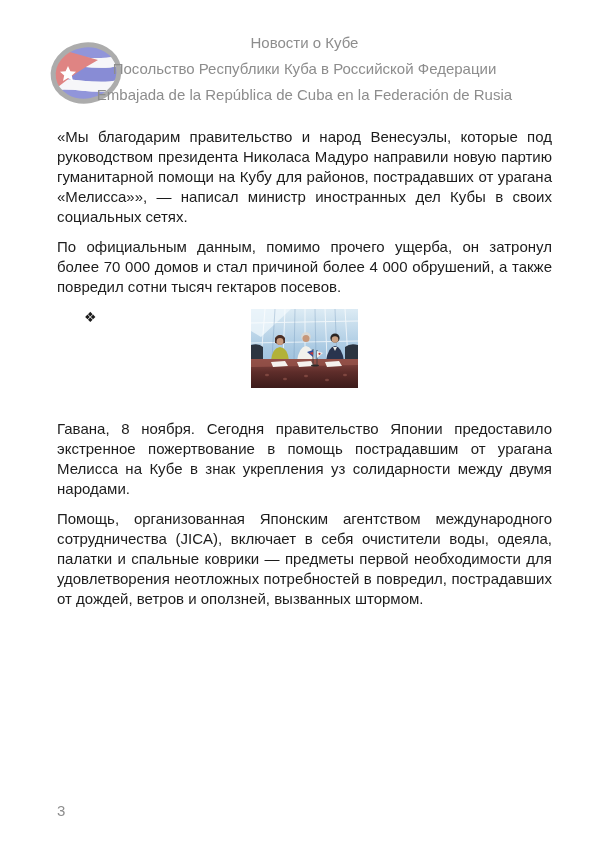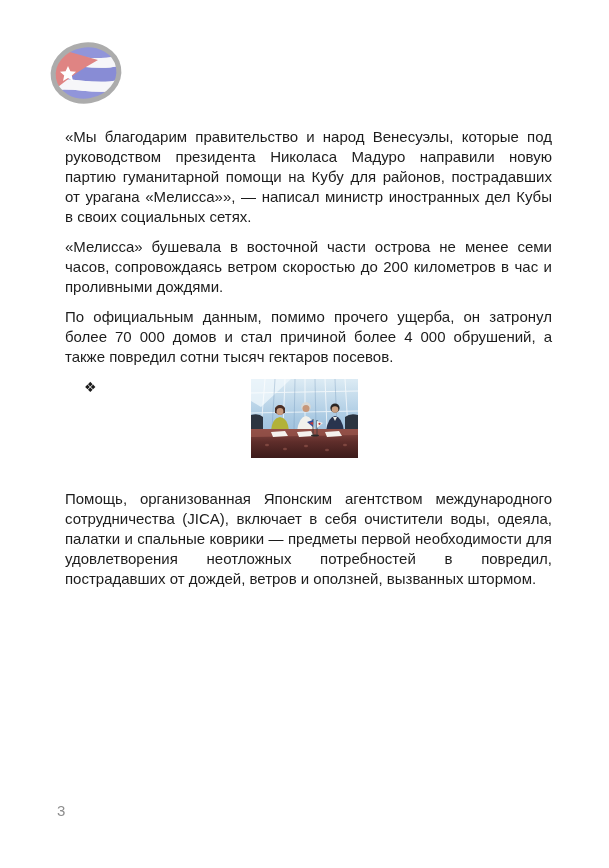--- a/index.html
+++ b/index.html
@@ -36,21 +36,21 @@
   
   .content {
     position: absolute;
     top: 127px;
     left: 57px;
     width: 495px;
     font-size: 15px;
     line-height: 20px;
     text-align: justify;
   }
-  .content p { margin: 0 0 10px 8px; }
+  .content p { margin: 0 0 10px 0; }
   .bold { font-weight: bold; }
   .bullet-heading {
     position: relative;
     padding-left: 46px;
     font-weight: bold;
     text-align: left;
     margin: 0 0 12px 0;
   }
   .bullet-glyph {
     position: absolute;
@@ -99,24 +99,28 @@
         <path d="M0,20 C20,14 45,26 80,16 L80,26 C50,36 25,22 0,30 Z" fill="#f5f5f8"></path>
         <path d="M0,44 C25,36 50,50 80,40 L80,50 C50,60 25,46 0,54 Z" fill="#f5f5f8"></path>
 
         <path d="M-4,6 L52,22 C30,34 18,44 -4,62 Z" fill="#d96a68"></path>
         <path d="M22,28 l2.4,5.2 5.6,0.5 -4.2,3.8 1.2,5.5 -5,-2.9 -5,2.9 1.2,-5.5 -4.2,-3.8 5.6,-0.5 Z" fill="#ffffff"></path>
       </g>
       <ellipse cx="40" cy="35" rx="33" ry="28" transform="rotate(-10 40 35)" fill="none" stroke="#9b9b9b" stroke-width="5"></ellipse>
     </svg>
   </div>
 
+  <div class="header">
+    <div>Новости о Кубе</div>
+    <div>Посольство Республики Куба в Российской Федерации</div>
+    <div>Embajada de la República de Cuba en la Federación de Rusia</div>
+  </div>
 
   <div class="content">
     <p>«Мы благодарим правительство и народ Венесуэлы, которые под руководством президента Николаса Мадуро направили новую партию гуманитарной помощи на Кубу для районов, пострадавших от урагана «Мелисса»», — написал министр иностранных дел Кубы в своих социальных сетях.</p>
-    <p>«Мелисса» бушевала в восточной части острова не менее семи часов, сопровождаясь ветром скоростью до 200 километров в час и проливными дождями.</p>
     <p>По официальным данным, помимо прочего ущерба, он затронул более 70 000 домов и стал причиной более 4 000 обрушений, а также повредил сотни тысяч гектаров посевов.</p>
 
     <div class="bullet-heading">
       <span class="bullet-glyph">❖</span>
     </div>
 
     <div class="photo-wrap">
       <svg class="photo" viewBox="0 0 107 79">
         <defs>
           <linearGradient id="glassBg" x1="0" y1="0" x2="0" y2="1">
@@ -183,18 +187,19 @@
         <line x1="62" y1="40" x2="62" y2="56" stroke="#3a3a3a" stroke-width="0.8"></line>
         <path d="M62,41 L56,43 L62,48 Z" fill="#2f4f9e"></path>
         <path d="M62,43 L58,44 L62,46 Z" fill="#c23a3a"></path>
         <line x1="66" y1="41" x2="66" y2="56" stroke="#3a3a3a" stroke-width="0.8"></line>
         <path d="M66,42 L72,44 L66,49 Z" fill="#f2f0ec"></path>
         <circle cx="68.5" cy="44.8" r="1.1" fill="#c23a3a"></circle>
         <ellipse cx="64" cy="56.5" rx="4" ry="1" fill="#2a2a2a"></ellipse>
       </svg>
     </div>
 
+    <p>Гавана, 8 ноября. Сегодня правительство Японии предоставило экстренное пожертвование в помощь пострадавшим от урагана Мелисса на Кубе в знак укрепления уз солидарности между двумя народами.</p>
     <p>Помощь, организованная Японским агентством международного сотрудничества (JICA), включает в себя очистители воды, одеяла, палатки и спальные коврики — предметы первой необходимости для удовлетворения неотложных потребностей в повредил, пострадавших от дождей, ветров и оползней, вызванных штормом.</p>
   </div>
 
   <div class="page-number">3</div>
 
 </div>
 
 </body></html>

